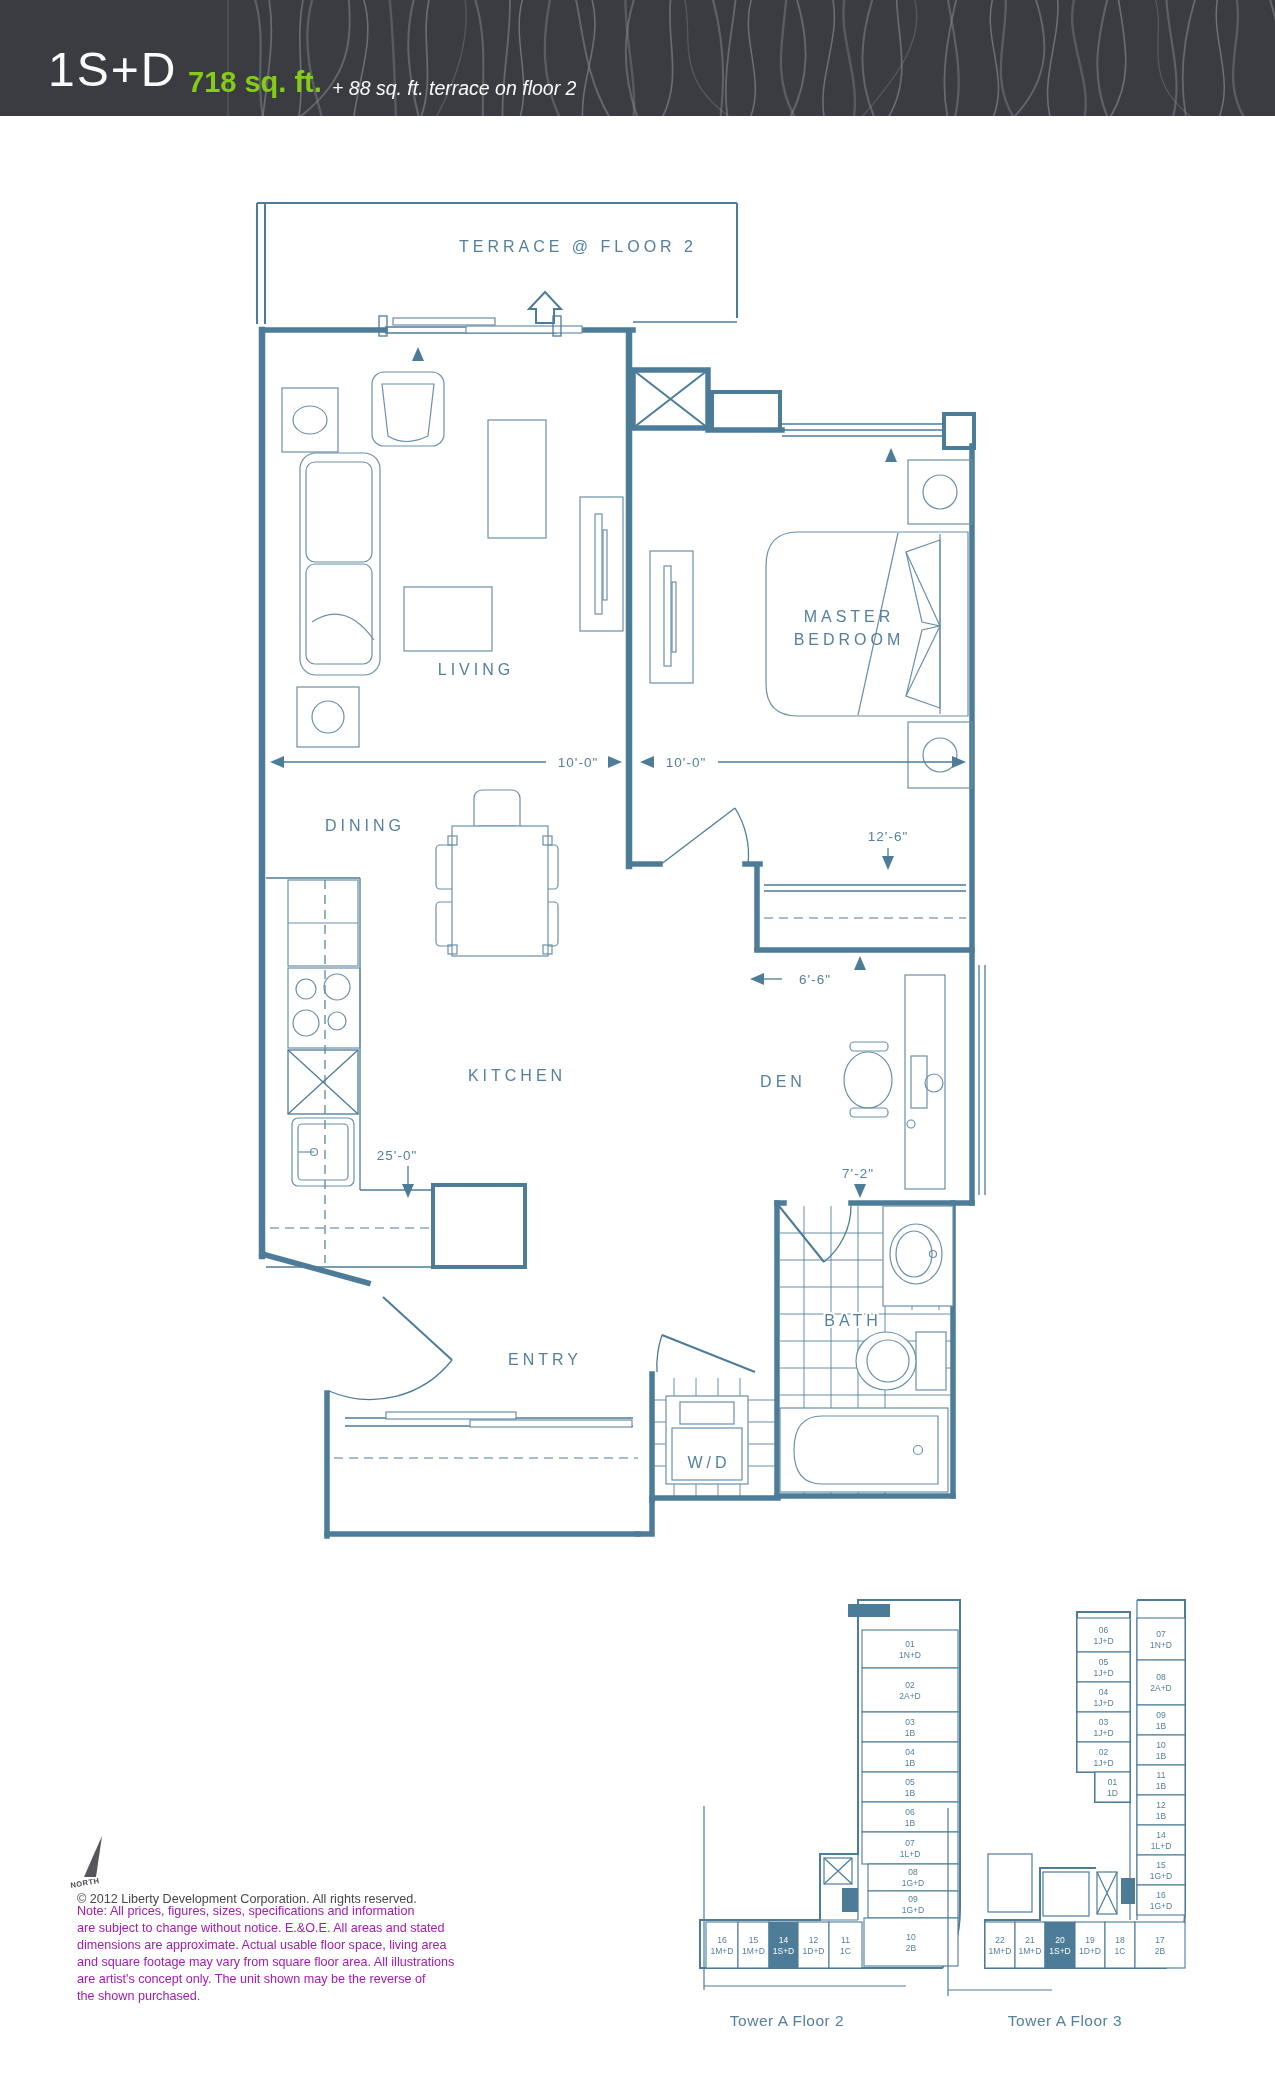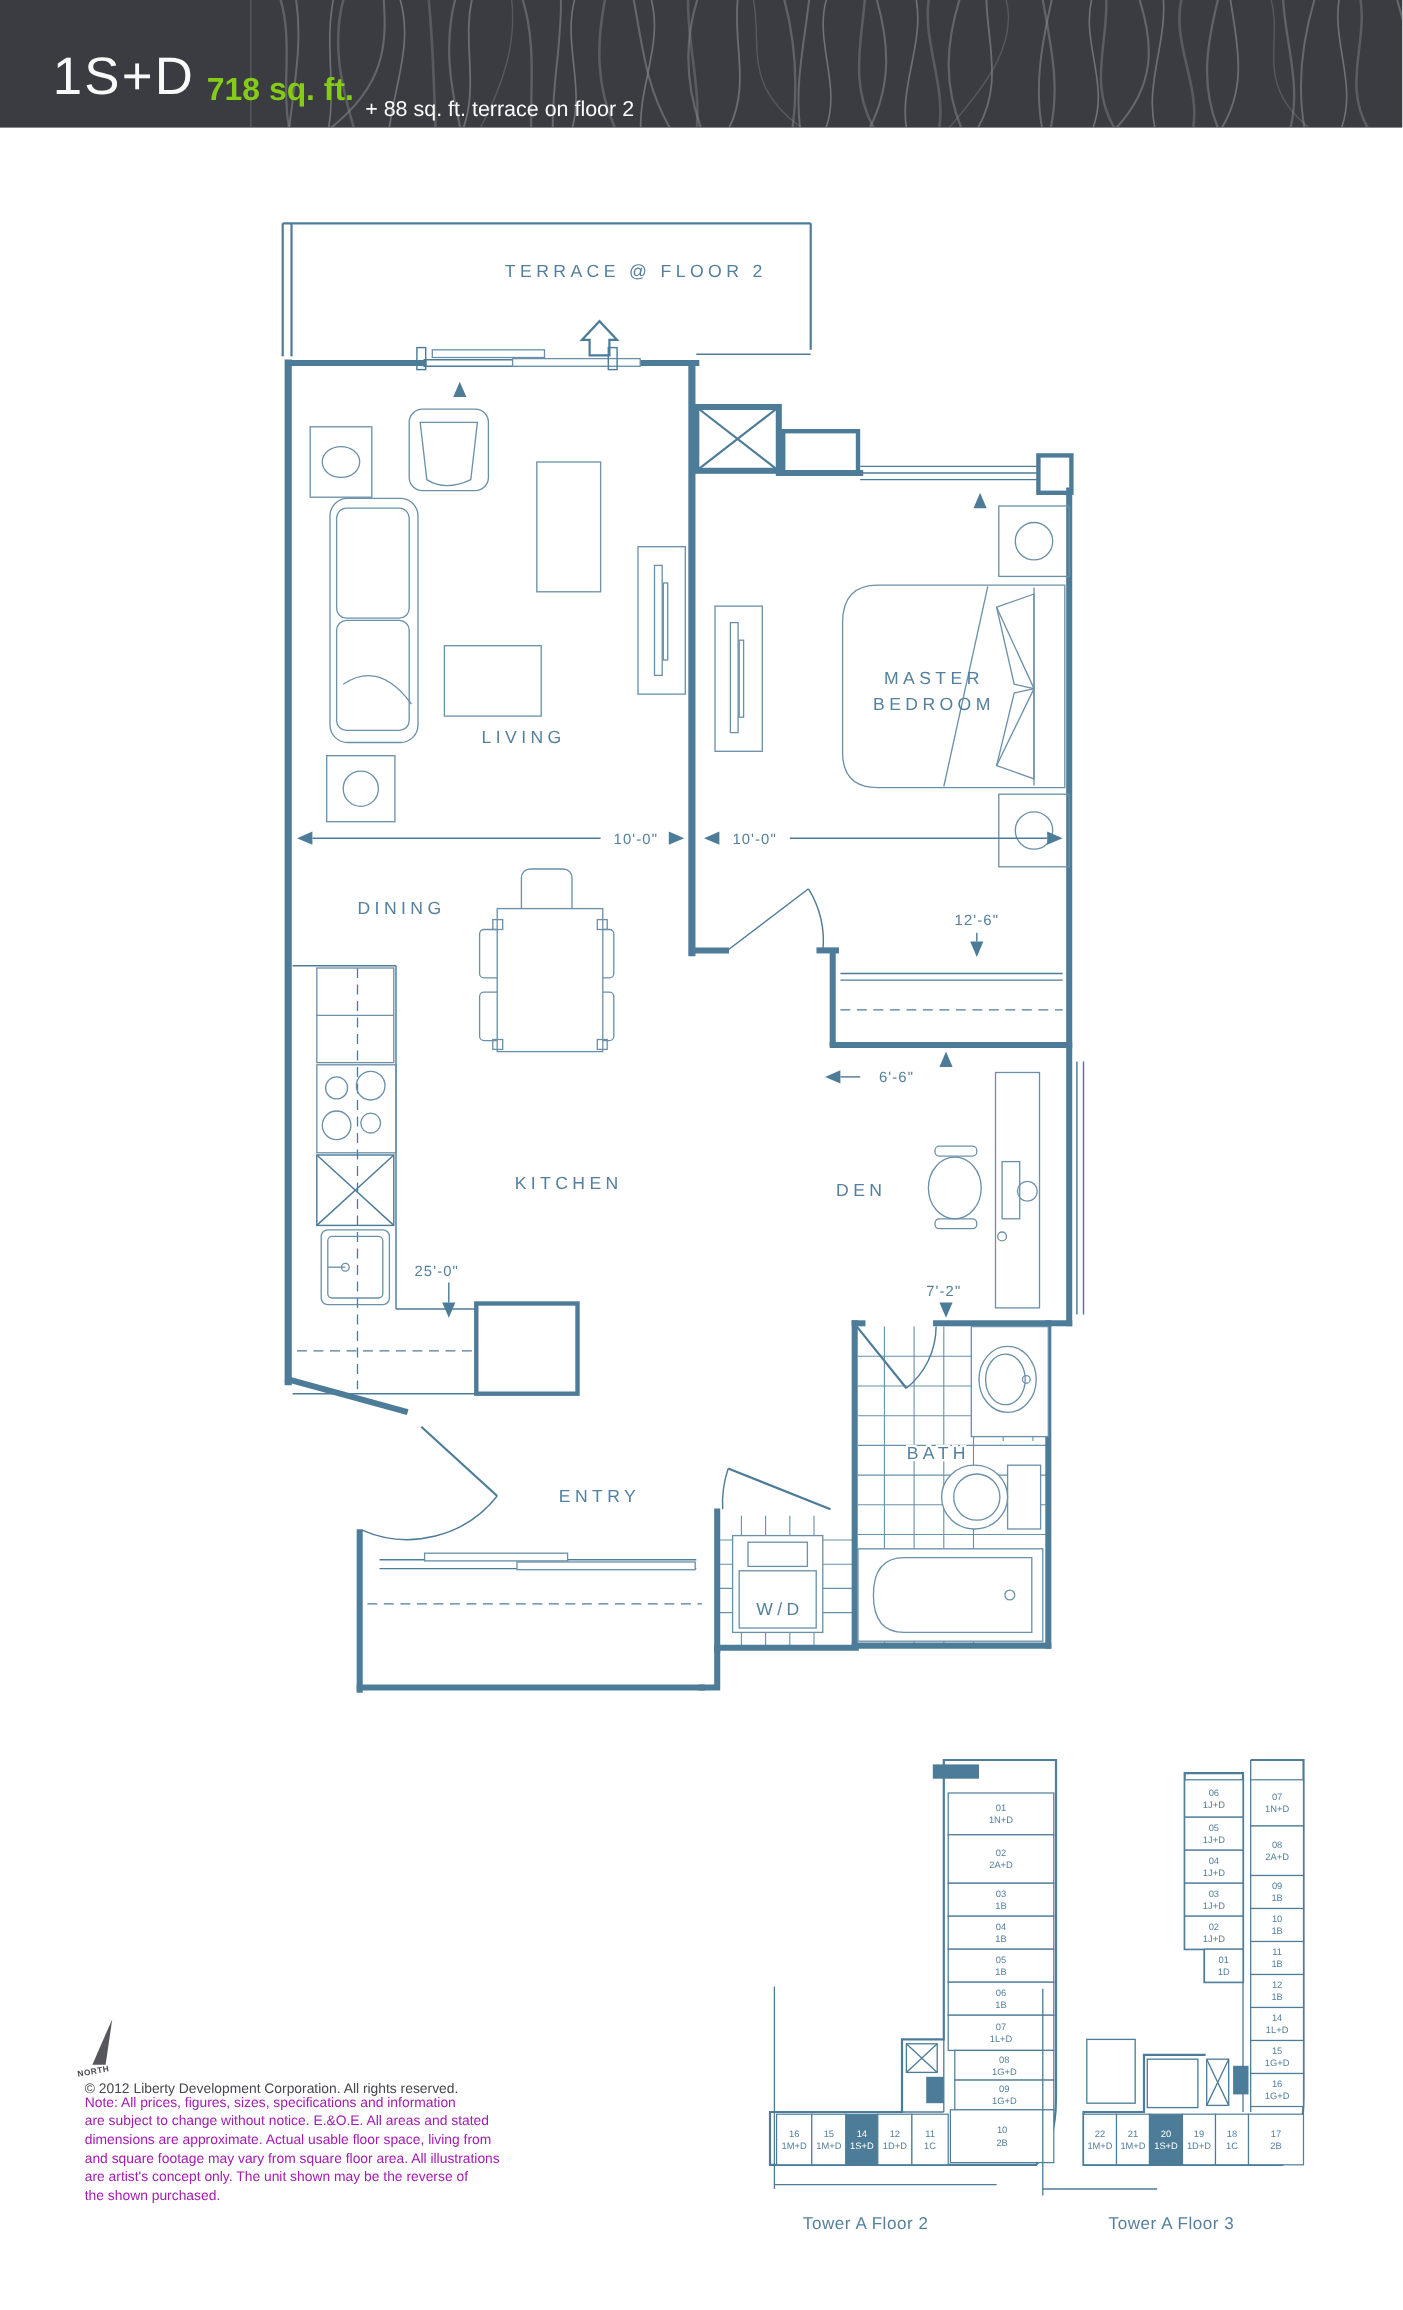--- a/index.html
+++ b/index.html
@@ -1,21 +1,21 @@
 <!DOCTYPE html>
 <html><head>
 <meta charset="utf-8">
 <title>1S+D</title>
 <style>
   html,body{margin:0;padding:0;background:#fff;}
   body{width:1275px;height:2100px;position:relative;font-family:"Liberation Sans",sans-serif;}
   .header{position:absolute;left:0;top:0;width:1275px;height:116px;background:#3a3c42;overflow:hidden;}
   .header .t1{position:absolute;left:48px;top:42px;font-size:48px;font-weight:300;letter-spacing:2px;color:#fafafa;}
   .header .t2{position:absolute;left:188px;top:66px;font-size:29px;font-weight:700;color:#84cc16;}
-  .header .t3{position:absolute;left:332px;top:88px;font-size:19.5px;font-weight:400;color:#fafafa;}
+  .header .t3{position:absolute;left:332px;top:77px;font-size:19.5px;font-weight:400;color:#fafafa;font-style:italic;}
   svg{position:absolute;left:0;top:0;font-family:"Liberation Sans",sans-serif;}
   .w4{stroke:#4d7c99;stroke-width:4;fill:none;stroke-linecap:square;}
   .w5{stroke:#4d7c99;stroke-width:5.5;fill:none;stroke-linecap:square;}
   .w6{stroke:#4d7c99;stroke-width:6.5;fill:none;stroke-linecap:square;}
   .t{stroke:#4d7c99;stroke-width:1.3;fill:none;}
   .t2s{stroke:#4d7c99;stroke-width:2;fill:none;}
   .f{stroke:#6b90a9;stroke-width:1.2;fill:none;}
   .fw{stroke:#6b90a9;stroke-width:1.2;fill:#fff;}
   .dash{stroke:#4d7c99;stroke-width:1.2;fill:none;stroke-dasharray:9 6;}
   .grid{stroke:#4d7c99;stroke-width:1;fill:none;opacity:.85;}
@@ -455,18 +455,18 @@
         <text x="1160" y="1942.5" text-anchor="middle" class="kpn">17</text>
         <text x="1160" y="1953.5" text-anchor="middle" class="kpn">2B</text>
       </g>
     <text class="cap" x="1065" y="2026" text-anchor="middle">Tower A Floor 3</text>
   </g>
 </svg>
 
 <div class="notes">
   <span style="display:block">Note: All prices, figures, sizes, specifications and information</span>
   <span style="display:block">are subject to change without notice. E.&amp;O.E. All areas and stated</span>
-  <span style="display:block">dimensions are approximate. Actual usable floor space, living from</span>
+  <span style="display:block">dimensions are approximate. Actual usable floor space, living area</span>
   <span style="display:block">and square footage may vary from square floor area. All illustrations</span>
   <span style="display:block">are artist's concept only. The unit shown may be the reverse of</span>
   <span style="display:block">the shown purchased.</span>
 </div>
 <div class="copy">© 2012 Liberty Development Corporation. All rights reserved.</div>
 
 </body></html>

